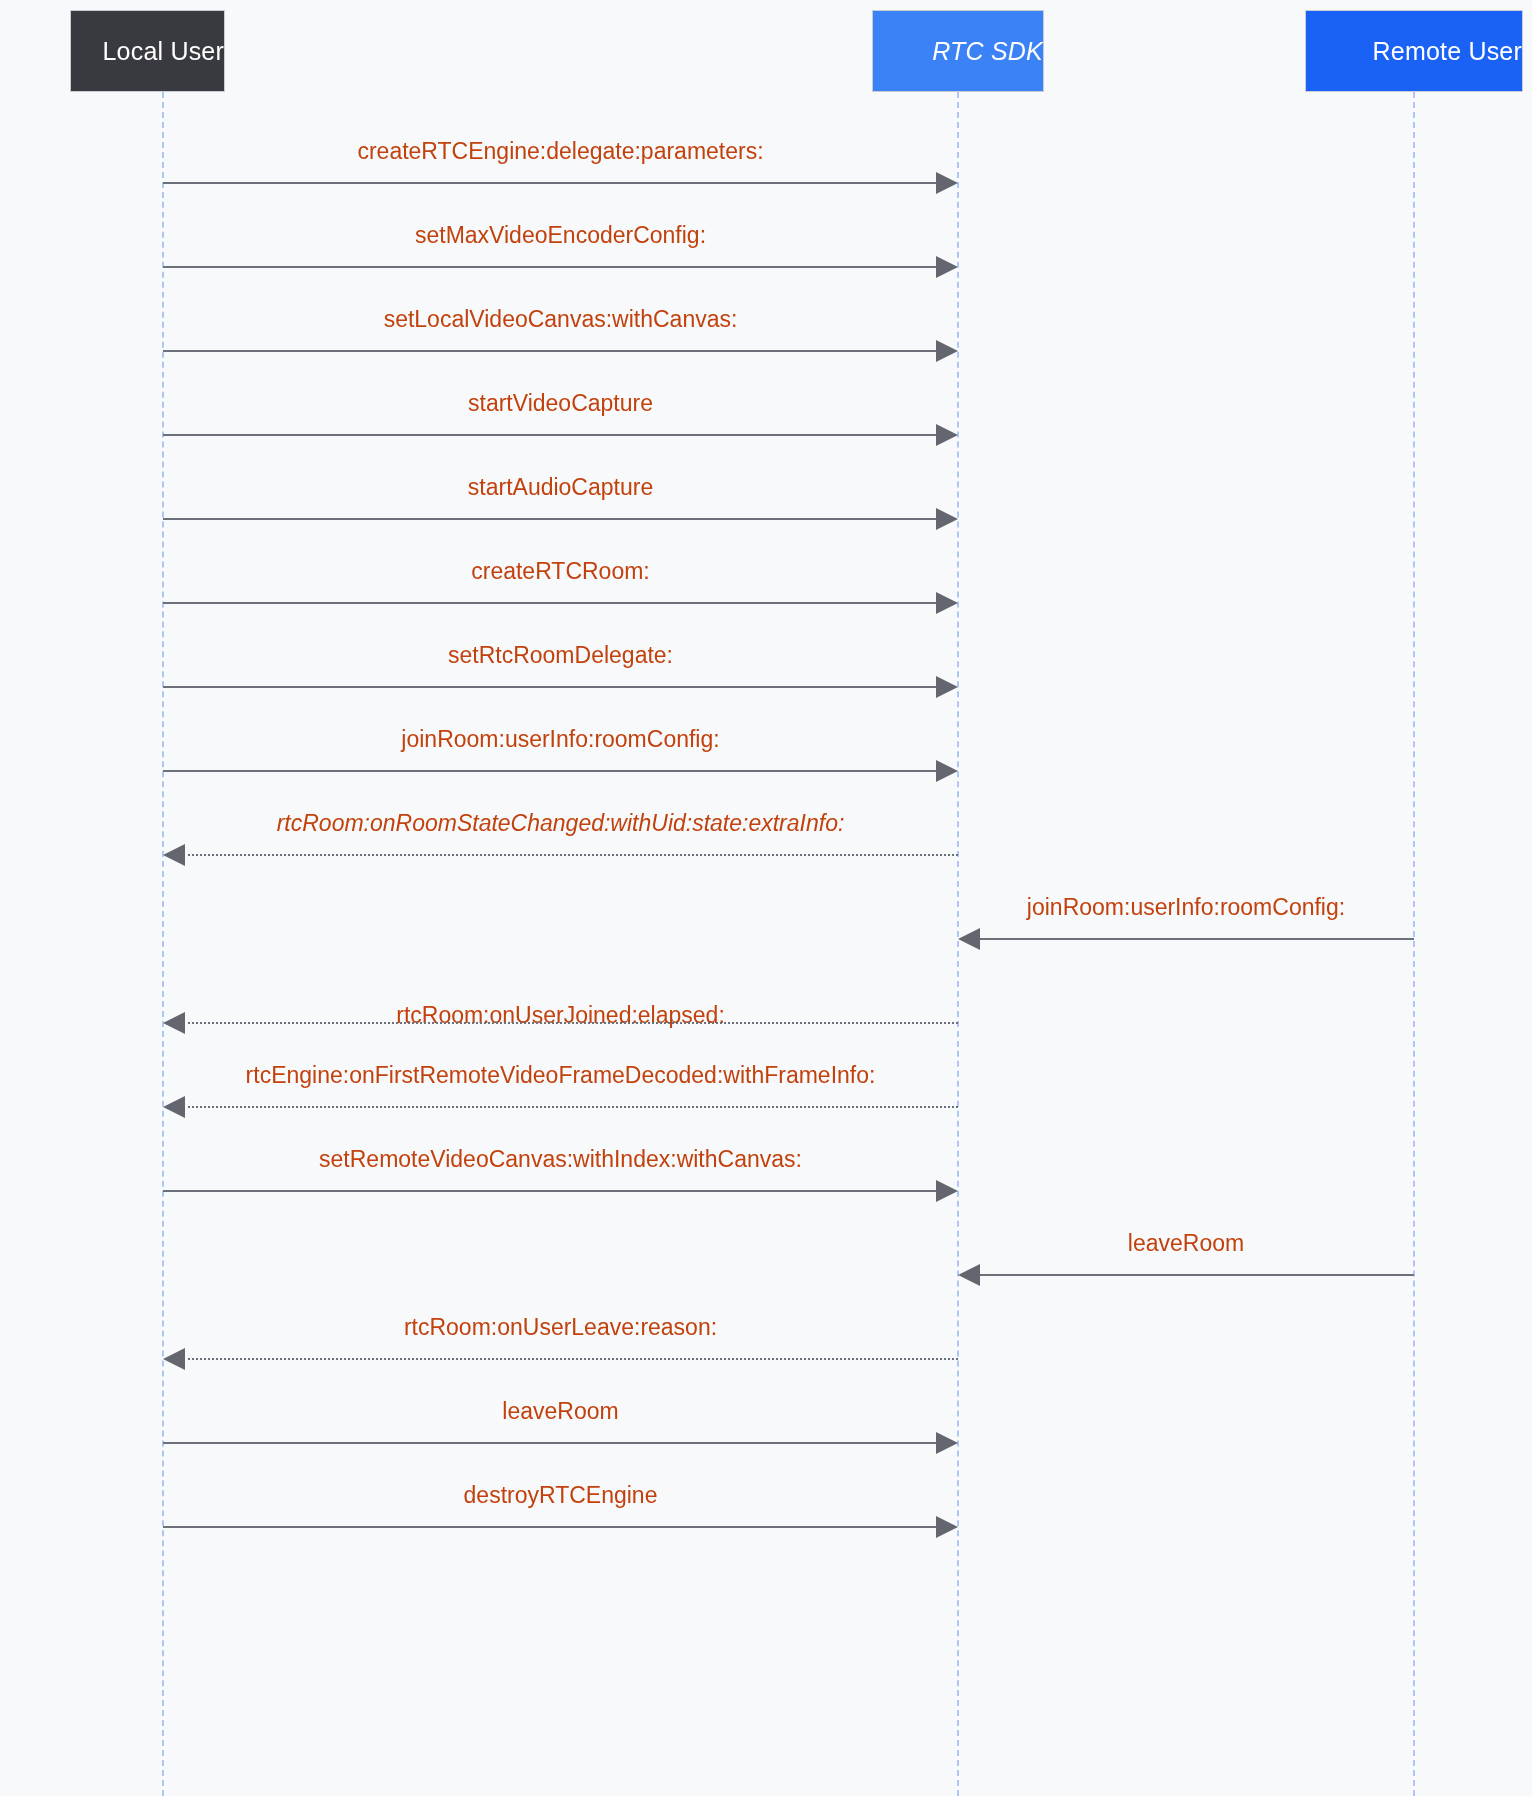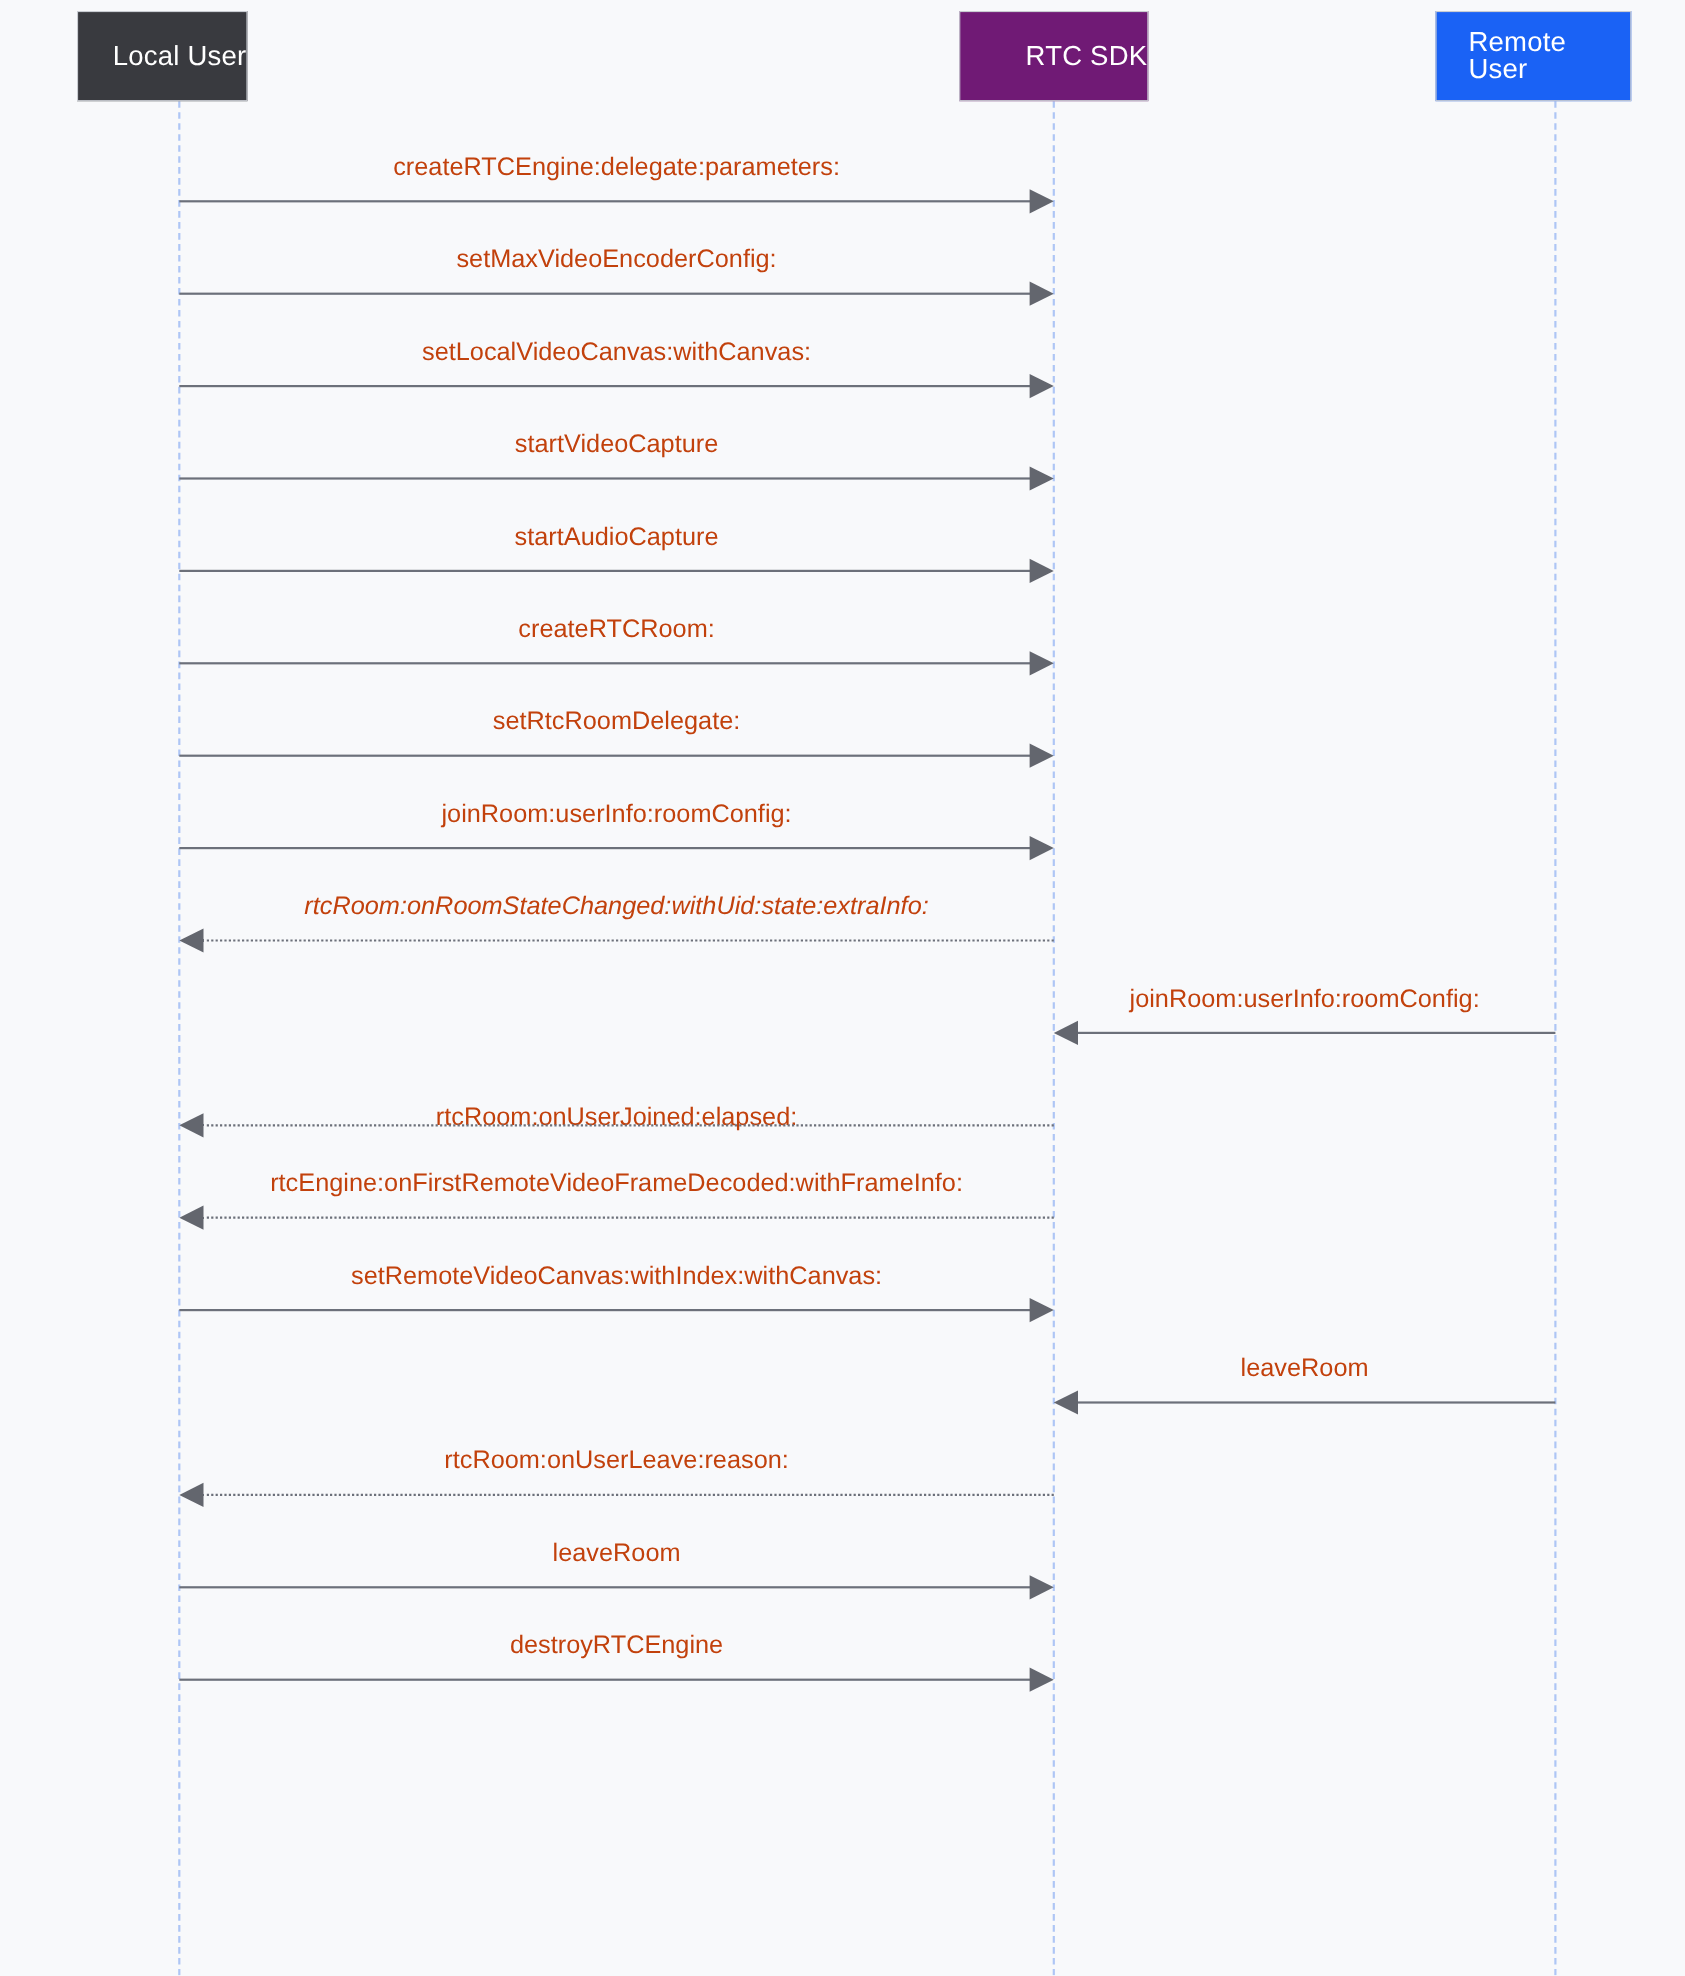--- a/index.html
+++ b/index.html
@@ -160,20 +160,20 @@
       <div>
         <div class="msg-label" style="left: 560.5px; top: 1484px;">destroyRTCEngine</div>
         <div class="msg-line" style="left: 163px; width: 775px; top: 1526px; border-top-color: rgb(108, 112, 122);"></div>
         <div class="arrowhead right" style="top: 1516px; left: 936px;"></div>
       </div>
     </div>
   <div id="actors-layer">
       <div class="actor-box" style="left: 70px; width: 155px; top: 10px; height: 82px; background: rgb(57, 58, 63);">
         <span>Local User</span>
       </div>
-      <div class="actor-box" style="left: 872px; width: 172px; top: 10px; height: 82px; background: #701a75;">
+      <div class="actor-box" style="left: 872px; width: 172px; top: 10px; height: 82px; background: #3b82f6; font-style: italic;">
         <span>RTC SDK</span>
       </div>
-      <div class="actor-box" style="left: 1305px; width: 178px; top: 10px; height: 82px; background: rgb(26, 98, 245); padding-left: 29px;">
+      <div class="actor-box" style="left: 1305px; width: 218px; top: 10px; height: 82px; background: rgb(26, 98, 245); padding-left: 29px;">
         <span>Remote User</span>
       </div>
     </div>
 </div>
 
 </body></html>

